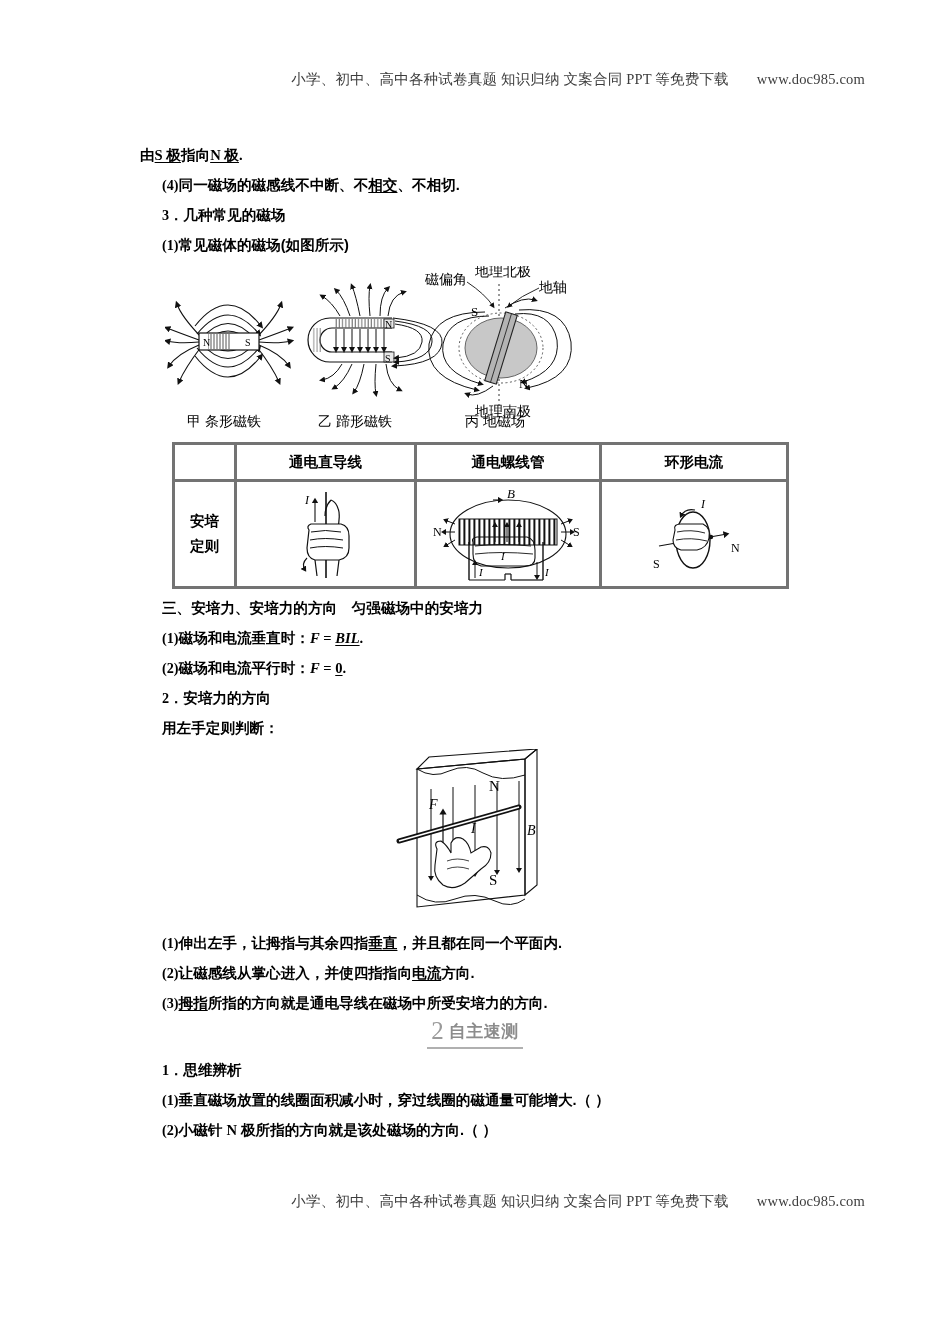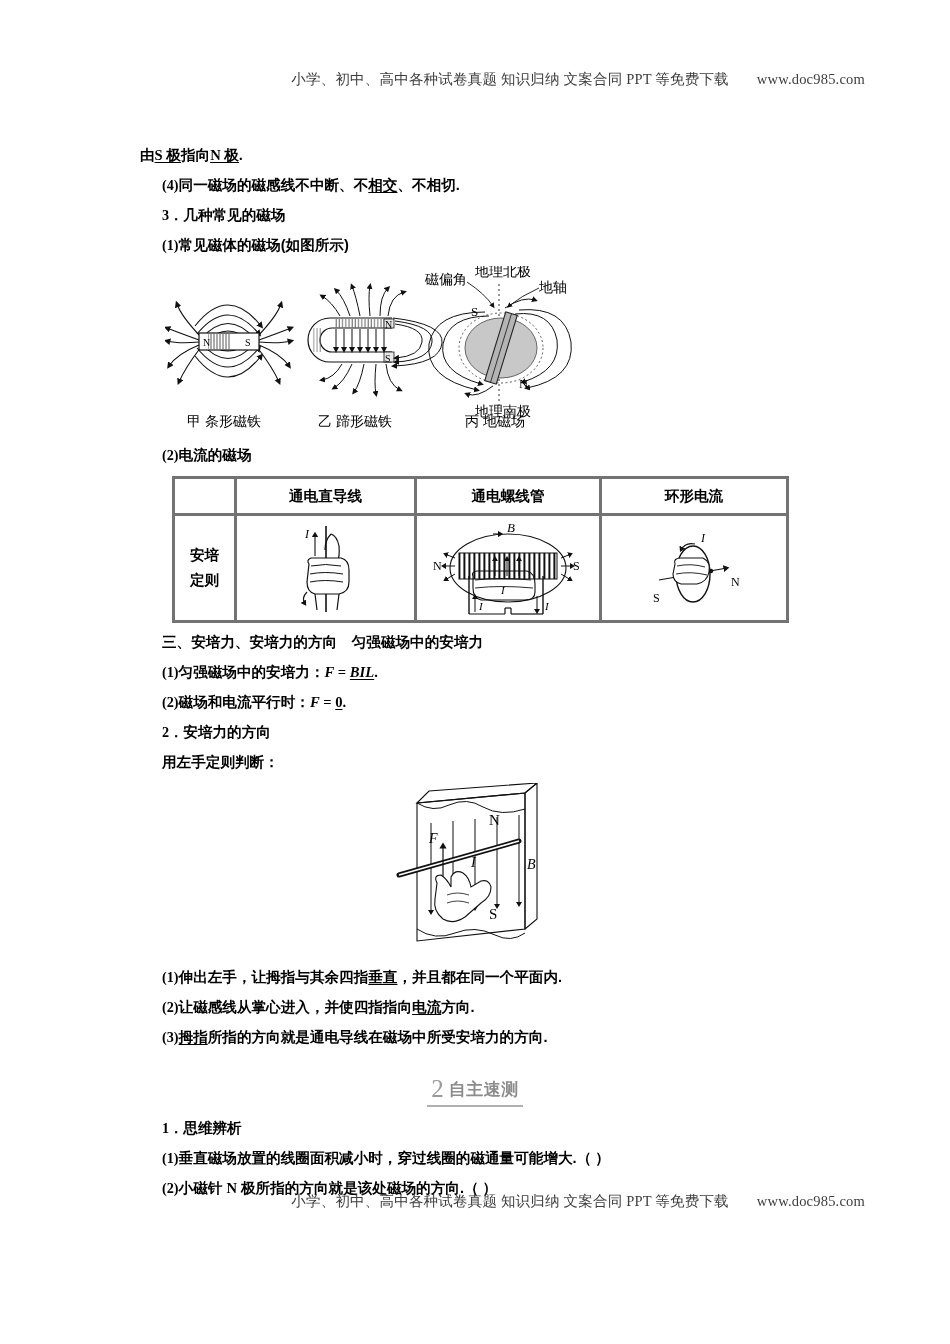--- a/index.html
+++ b/index.html
@@ -112,21 +112,21 @@
     margin-left: 12px;
   }
   .col-label { width: 62px; }
   .col-a { width: 180px; }
   .col-b { width: 185px; }
   .col-c { width: 187px; }
 
   
   .badge-wrap {
     text-align: center;
-    margin-top: 24px;
+    margin-top: 0;
     margin-bottom: 2px;
   }
   .badge {
     display: inline-block;
     border-bottom: 2px solid #b0b0b0;
     padding: 0 4px 2px 4px;
     line-height: 26px;
     white-space: nowrap;
   }
   .badge .bnum {
@@ -293,23 +293,20 @@
             <path d="M78,42 Q96,30 108,34" marker-end="url(#ah)"></path>
             <path d="M66,120 Q50,132 40,128" marker-end="url(#ah)"></path>
           </g>
           <text x="44" y="50" font-family="Liberation Serif, serif" font-size="13">S</text>
           <text x="92" y="122" font-family="Liberation Serif, serif" font-size="13">N</text>
           <text x="38" y="160" class="fig-caption">丙  地磁场</text>
         </g>
       </svg>
     </div>
 
-    <div class="line indent" style="margin-top:2px;">
-      <span class="num">(2)</span><span>电流的磁场</span>
-    </div>
 
     <table class="amp">
       <colgroup>
         <col class="col-label">
           <col class="col-a">
           <col class="col-b">
           <col class="col-c">
       </colgroup>
       <thead>
         <tr>
@@ -435,21 +432,21 @@
       </tbody>
     </table>
 
     <div class="line indent" style="margin-top:4px;">
       <span>三、</span><span>安培力、安培力的方向　匀强磁场中的安培力</span>
     </div>
 
 
 
     <div class="line indent">
-      <span class="num">(1)</span><span>匀强磁场中的安培力：</span><span class="mathi">F</span><span class="mathr"> = </span><span class="mathi u">BIL</span><span class="mathr">.</span>
+      <span class="num">(1)</span><span>磁场和电流垂直时：</span><span class="mathi">F</span><span class="mathr"> = </span><span class="mathi u">BIL</span><span class="mathr">.</span>
     </div>
 
     <div class="line indent">
       <span class="num">(2)</span><span>磁场和电流平行时：</span><span class="mathi">F</span><span class="mathr"> = </span><span class="mathr u">0</span><span class="mathr">.</span>
     </div>
 
     <div class="line indent">
       <span class="num">2．</span><span>安培力的方向</span>
     </div>
 

